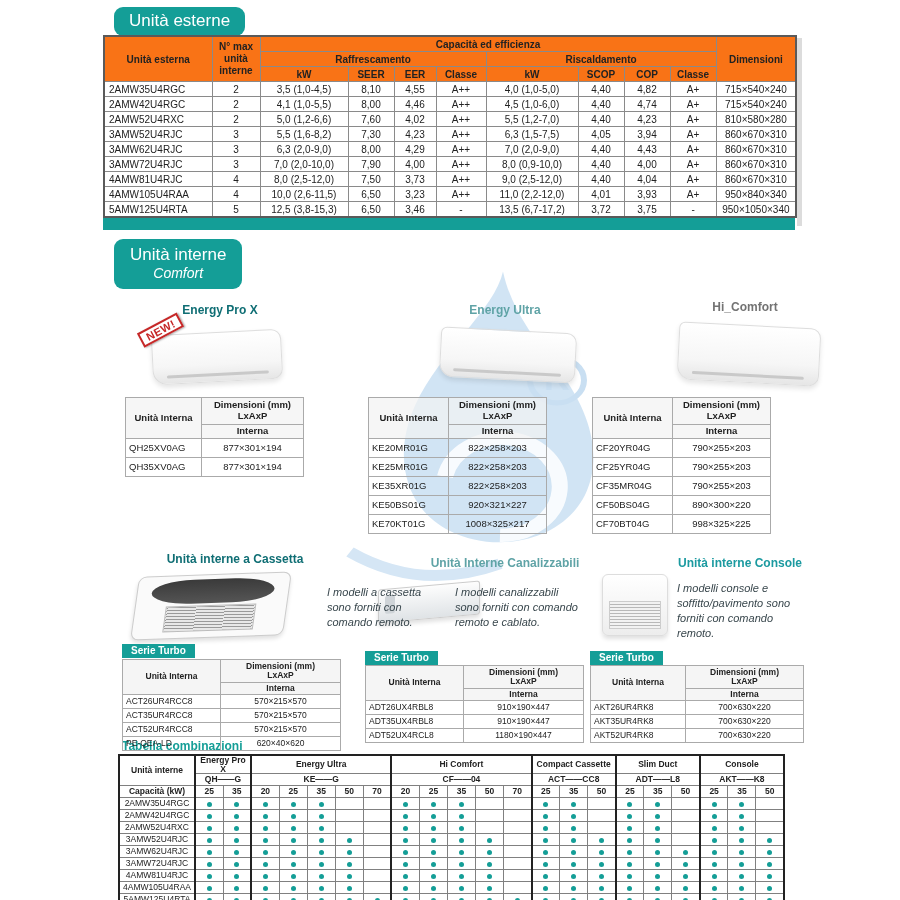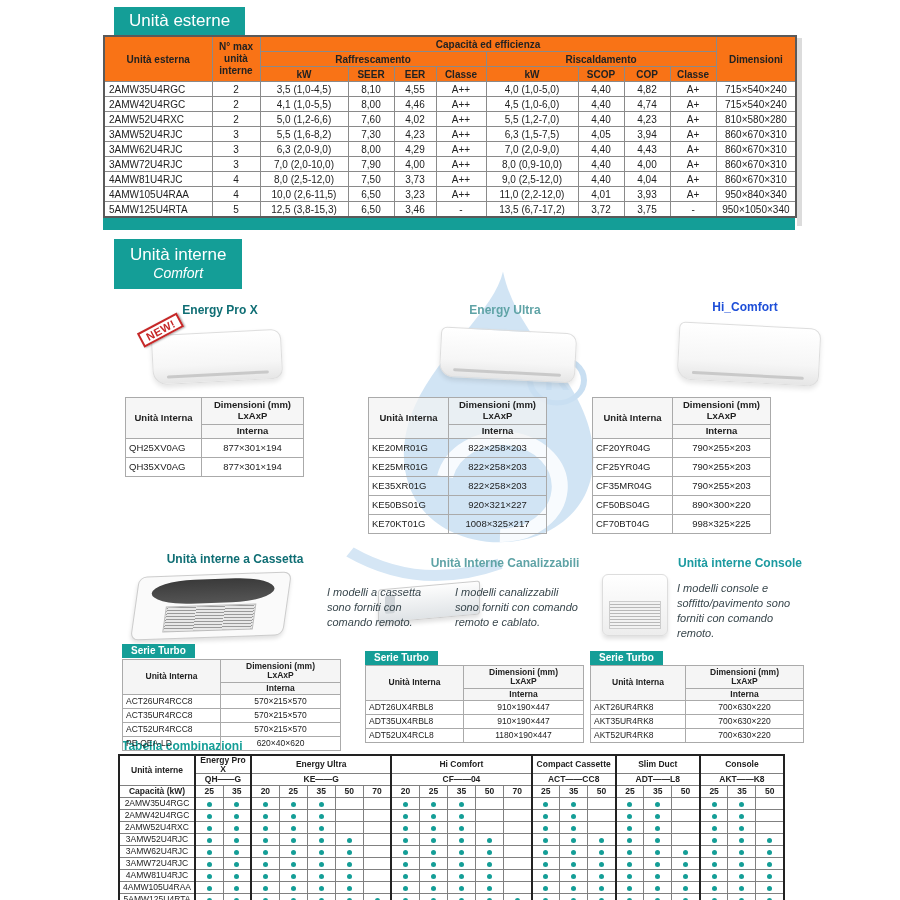--- a/index.html
+++ b/index.html
@@ -10,40 +10,40 @@
     --wm:#C9DFF2;
   }
   html,body{margin:0;padding:0;}
   body{
     width:900px;height:900px;position:relative;overflow:hidden;
     background:#ffffff;color:var(--ink);
     font-family:"Liberation Sans", sans-serif;
   }
   .abs{position:absolute;}
   
-  .badge{background:var(--teal);color:#fff;}
+  .badge{background:var(--teal);color:#fff;border-radius:9px;}
   #outdoor-badge{left:114px;top:7px;padding:4px 15px 5px;font-size:17px;}
   #indoor-badge{left:114px;top:239px;padding:5px 16px 6px;text-align:center;font-size:17px;line-height:1.25;}
   #indoor-badge .sub{font-style:italic;font-size:14px;}
   
   #outdoor-wrap{left:103px;top:35px;width:692px;}
   table.spec{border-collapse:collapse;table-layout:fixed;width:692px;font-size:10px;}
   .spec th,.spec td{border:1px solid #8a8a8a;text-align:center;padding:0 2px;height:14px;line-height:1.1;}
   .spec th{font-weight:bold;background:#f97316;}
   .spec{border:2px solid #5a5a5a;}
   .spec td.model{text-align:left;padding-left:4px;}
   #outdoor-band{width:692px;height:12px;background:var(--teal);}
   #right-strip{left:797px;top:38px;width:5px;height:188px;background:#dcdcdc;}
   
   #watermark{left:345px;top:263px;width:300px;height:335px;z-index:0;pointer-events:none;}
   
   .cat-title{font-weight:bold;font-size:12px;text-align:center;z-index:2;}
   .t-dark{color:var(--teal-dark);}
   .t-mid{color:#5FA3A6;}
-  .t-teal{color:#1d4ed8;}
+  .t-teal{color:#737373;}
   .ac-wall{background:linear-gradient(180deg,#ffffff 0%,#f6f6f6 65%,#e6e6e6 100%);
     border:1px solid #ddd;border-radius:6px 10px 10px 14px;box-shadow:0 3px 5px rgba(0,0,0,.10);z-index:1;}
   .ac-wall::after{content:"";position:absolute;left:10%;bottom:5px;width:80%;height:3px;background:#c9c9c9;border-radius:2px;}
   .new-badge{transform:rotate(-28deg);border:2px solid #c62828;color:#c62828;background:#fff;
     font-weight:bold;font-size:11px;padding:0 5px;box-shadow:1px 1px 2px rgba(0,0,0,.35);letter-spacing:.5px;z-index:3;}
   
   table.dim{border-collapse:collapse;table-layout:fixed;font-size:9.5px;z-index:2;position:relative;}
   .dim th,.dim td{border:1px solid #aaa;padding:0 3px;text-align:center;line-height:1.15;}
   .dim th{background:rgba(242,242,242,.72);font-weight:bold;}
   .dim th.h1{height:26px;}

